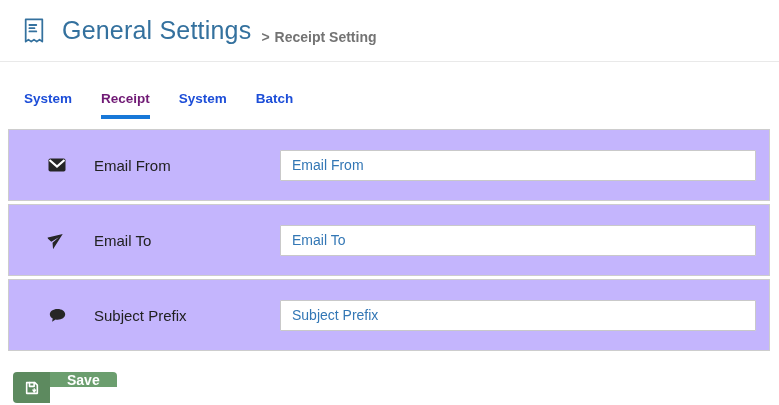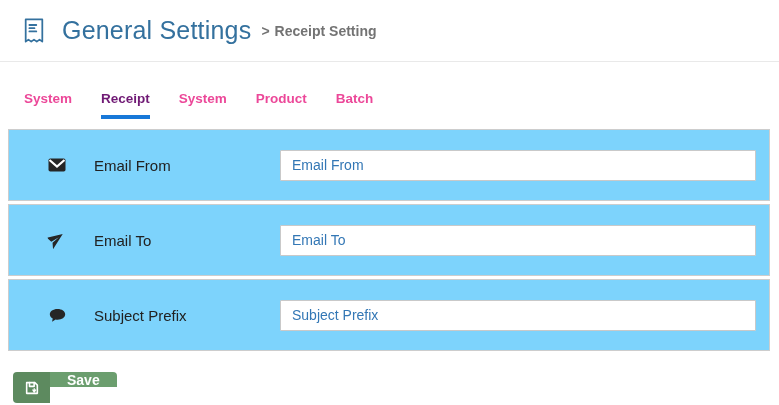--- a/index.html
+++ b/index.html
@@ -1,33 +1,33 @@
 <!DOCTYPE html>
 <html><head>
 <meta charset="utf-8">
 <style>
   * { margin:0; padding:0; box-sizing:border-box; }
   html,body { width:779px; height:405px; background:#fff; font-family:"Liberation Sans", sans-serif; overflow:hidden; }
 
   
   .header { height:62px; display:flex; align-items:center; padding-left:22px; border-bottom:1px solid #e9e9e9; }
   .header-icon { width:24px; height:30px; flex:0 0 auto; }
-  .title-wrap { display:flex; align-items:center; margin-left:16px; }
+  .title-wrap { display:flex; align-items:flex-end; margin-left:16px; }
   .page-title { font-size:25px; color:#34719e; letter-spacing:0.2px; }
   .breadcrumb { margin-left:10px; font-size:14px; font-weight:bold; color:#737373; }
   .breadcrumb .sep { margin-right:5px; }
 
   
   .tabs { display:flex; gap:29px; margin:29px 0 0 24px; }
-  .tab { font-size:13.5px; font-weight:bold; color:#ec4899; padding-bottom:9px; border-bottom:4px solid transparent; cursor:pointer; }
+  .tab { font-size:13.5px; font-weight:bold; color:#1d4ed8; padding-bottom:9px; border-bottom:4px solid transparent; cursor:pointer; }
   .tab.active { color:#701a75; border-bottom-color:#1878d8; }
 
   
   .form-area { margin:10px 9px 0 8px; }
-  .row { height:72px; border:1px solid #cdcdcd; background:#7dd3fc; display:flex; align-items:center; margin-bottom:3px; }
+  .row { height:72px; border:1px solid #cdcdcd; background:#c4b5fd; display:flex; align-items:center; margin-bottom:3px; }
   .row-icon { width:18px; height:18px; margin-left:39px; flex:0 0 auto; display:flex; align-items:center; justify-content:center; color:#262626; }
   .row-label { margin-left:28px; width:186px; font-size:15px; color:#212121; }
   .row-input { flex:1; height:31px; margin-right:13px; border:1px solid #c9c9c9; border-radius:1px; padding:0 11px; font-size:14px; color:#3377b5; font-family:"Liberation Sans", sans-serif; outline:none; background:#fff; }
 
   
   .save-btn { display:inline-flex; margin:18px 0 0 13px; border-radius:4px; overflow:hidden; cursor:pointer; border:none; padding:0; background:none; }
   .save-btn .icon-seg { width:37px; height:31px; background:#5d8a5f; display:flex; align-items:center; justify-content:center; }
   .save-btn .label-seg { height:15px; background:#6b9e6e; color:#fff; font-size:14px; font-weight:bold; display:flex; align-items:center; padding:0 17px; font-family:"Liberation Sans", sans-serif; }
 
   .plane { transform:rotate(-8deg); }
@@ -45,21 +45,20 @@
   <div class="title-wrap">
     <span class="page-title">General Settings</span>
     <span class="breadcrumb"><span class="sep">&gt;</span><span>Receipt Setting</span></span>
   </div>
 </div>
 
 <div class="tabs">
   <div class="tab">System</div>
   <div class="tab active">Receipt</div>
   <div class="tab">System</div>
-  <div class="tab">Product</div>
   <div class="tab">Batch</div>
 </div>
 
 <div class="form-area">
 
   <div class="row">
     <span class="row-icon">
       <svg width="18" height="14" viewBox="0 0 18 14" fill="currentColor">
         <rect x="0.5" y="0.5" width="17" height="13" rx="1.8"></rect>
         <polyline points="1.5,2 9,8.6 16.5,2" fill="none" stroke="#ffffff" stroke-width="2.2"></polyline>

